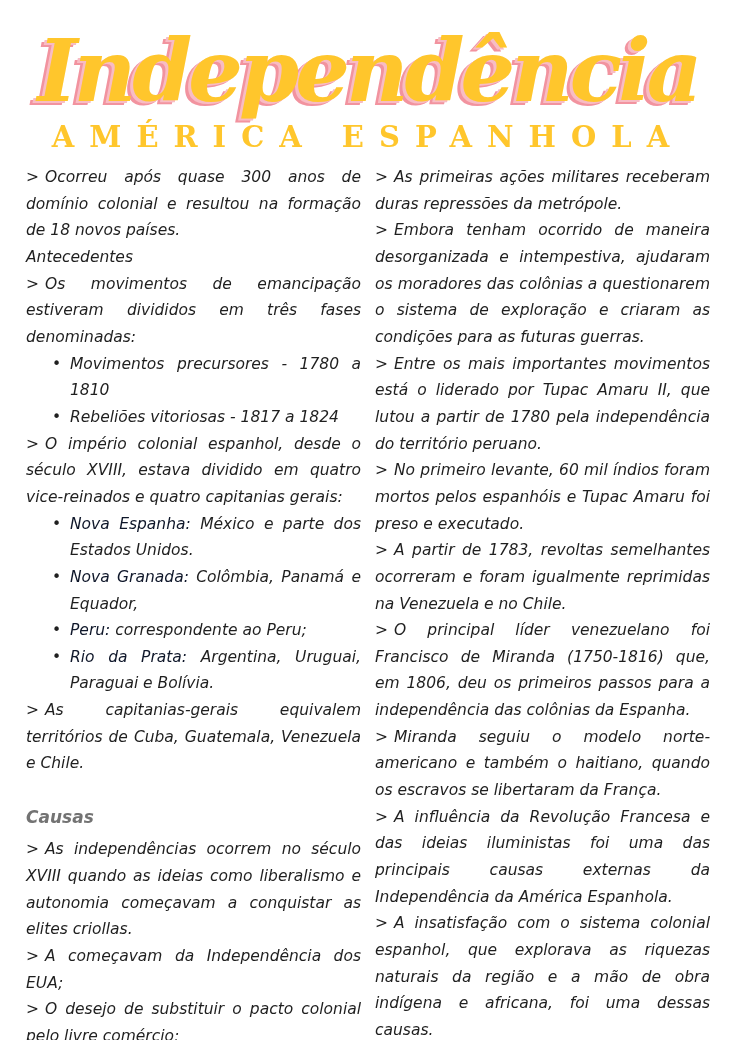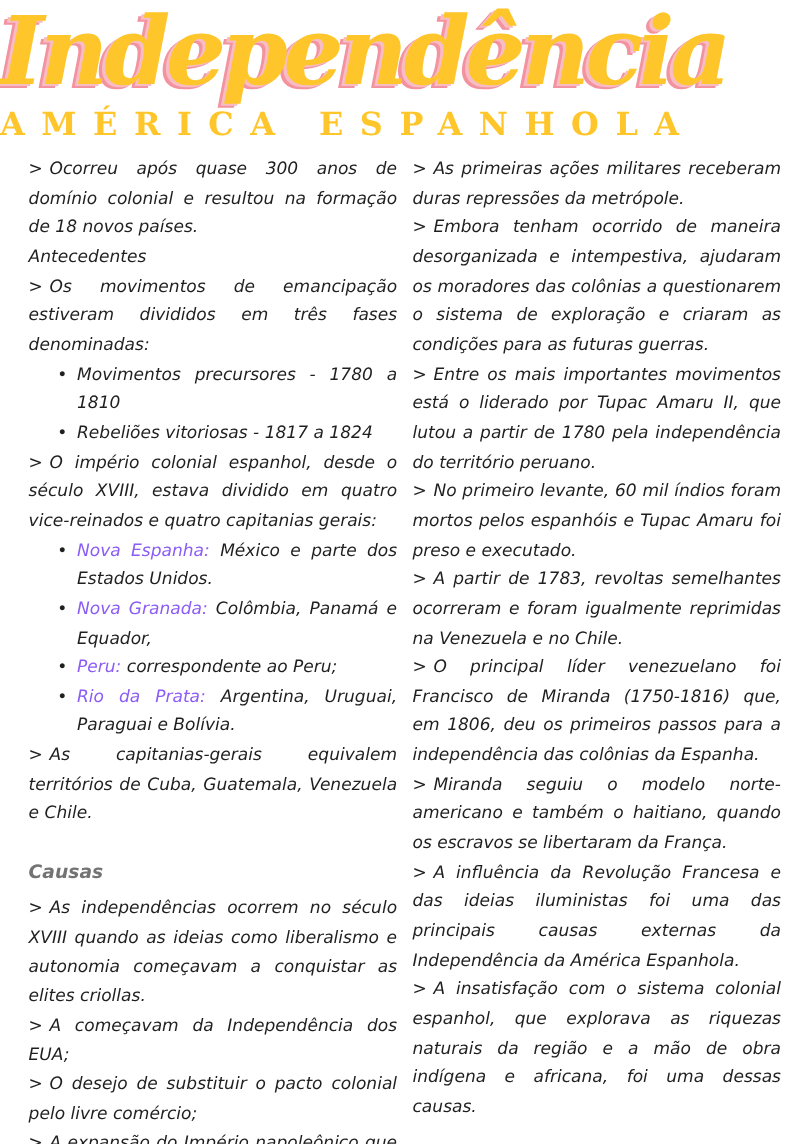--- a/index.html
+++ b/index.html
@@ -3,21 +3,21 @@
 <meta charset="utf-8">
 <style>
   * { margin: 0; padding: 0; box-sizing: border-box; }
   html, body { width: 736px; height: 1040px; }
   body {
     background: #ffffff;
     font-family: "DejaVu Sans", sans-serif;
     overflow: hidden;
     position: relative;
   }
-  .header { text-align: left; padding-top: 4px; }
+  .header { text-align: center; padding-top: 28px; }
   .main-title {
     font-family: "DejaVu Serif", serif;
     font-style: italic;
     font-weight: bold;
     font-size: 86px;
     line-height: 1.0;
     letter-spacing: -4px;
     color: #FFC62C;
     text-shadow: -3px 2px 0 #F8BCC4, -6px 4px 0 #F2939F;
     white-space: nowrap;
@@ -51,21 +51,21 @@
     padding-left: 44px;
     text-align: justify;
   }
   .bullet::before {
     content: "•";
     position: absolute;
     left: 26px;
     top: 0;
     color: #1f1f1f;
   }
-  .accent { color: #8b5cf6; }
+  .accent { color: #0f172a; }
   .heading {
     color: #737373;
     margin-top: 26px;
     margin-bottom: 4px;
     font-weight: bold;
     font-size: 17px;
   }
 </style>
 </head>
 <body>

